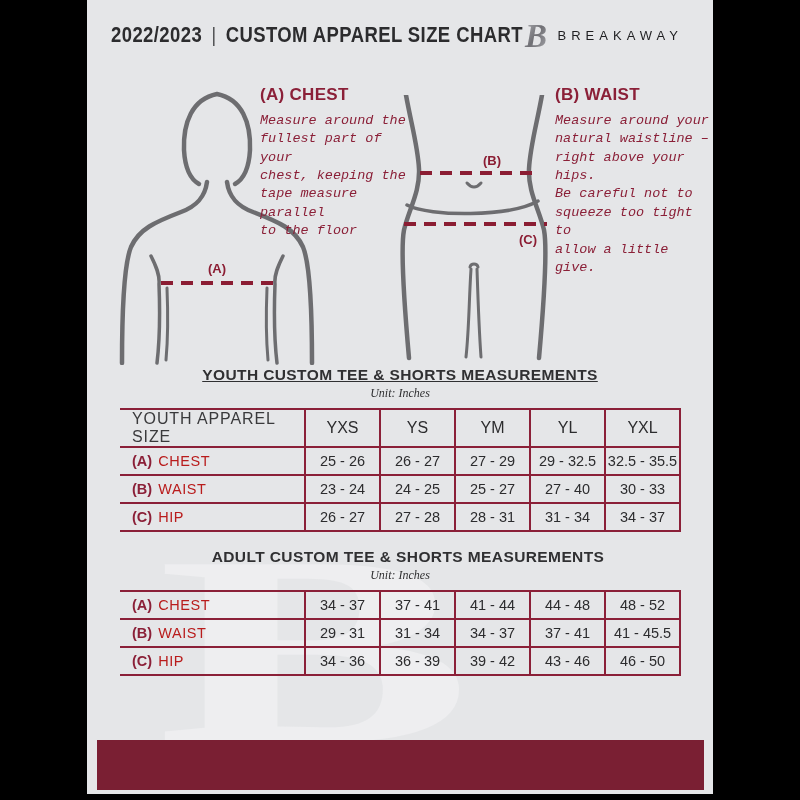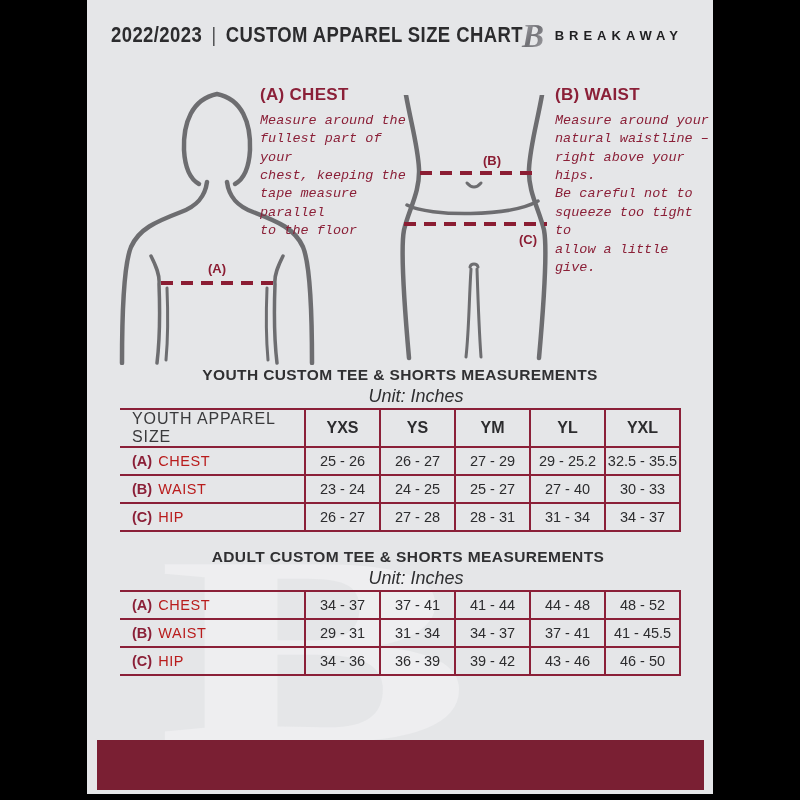--- a/index.html
+++ b/index.html
@@ -18,57 +18,57 @@
   .stage{position:relative;width:800px;height:582px;background:var(--black);}
   .document{position:absolute;left:87px;top:0;width:626px;height:794px;
     background:var(--docbg);overflow:hidden;}
 
   
   .title-group{position:absolute;left:24px;top:22px;display:flex;align-items:center;
     gap:11px;color:var(--dark);font-weight:bold;font-size:22px;letter-spacing:.5px;
     transform:scaleX(.84);transform-origin:left center;white-space:nowrap;}
   .title-sep{font-weight:normal;color:#4a4a4c;font-size:21px;}
   .brand-group{position:absolute;right:30px;top:16px;display:flex;align-items:center;gap:9px;}
-  .brand-name{font-size:13px;font-weight:bold;letter-spacing:5px;color:#1f1f21;}
+  .brand-name{font-size:13px;font-weight:normal;letter-spacing:5px;color:#1f1f21;}
 
   
   .guide{position:absolute;color:var(--accent);}
   .guide-heading{font-weight:bold;font-size:17px;letter-spacing:.3px;}
   .guide-body{margin-top:7px;font-size:13.5px;font-style:italic;line-height:1.36;
     white-space:pre-line;font-family:Liberation Mono, monospace;}
   .guide-a{left:173px;top:85px;width:152px;}
   .guide-b{left:468px;top:85px;width:158px;}
   .guide-c{left:468px;top:220px;width:160px;}
   .fig-chest{position:absolute;left:28px;top:80px;}
   .fig-hips{position:absolute;left:303px;top:95px;}
   .marker-text{font-family:"Liberation Sans",sans-serif;font-weight:bold;font-size:13px;fill:var(--dash);}
 
   
   .section-title{position:absolute;left:0;width:100%;text-align:center;font-weight:bold;
     font-size:15.5px;color:#303032;letter-spacing:.4px;}
-  .section-unit{position:absolute;left:16px;width:100%;text-align:center;font-style:italic;
-    font-size:18px;color:#2f2f31;font-family:Liberation Sans, sans-serif;}
-  .yt-title{top:366px;}  .yt-unit{top:386px;}
+  .section-unit{position:absolute;left:0;width:100%;text-align:center;font-style:italic;
+    font-size:12px;color:#2f2f31;font-family:Liberation Serif, serif;}
+  .yt-title{top:366px;text-decoration:underline;}  .yt-unit{top:386px;}
   .ad-title{top:548px;margin-left:8px;}  .ad-unit{top:568px;}
 
   .size-table{position:absolute;left:33px;width:560px;border-collapse:collapse;
     table-layout:fixed;border-bottom:2px solid var(--accent);}
   .yt-table{top:408px;}
   .ad-table{top:590px;}
   .size-table col.c-label{width:185px;}
   .size-table col.c-size{width:75px;}
   .size-table tr{border-top:2px solid var(--accent);}
   .size-table .v{border-left:2px solid var(--accent);}
   .size-table .v-last{border-right:2px solid var(--accent);}
   .size-table th{height:32px;font-size:16px;}
   .size-table td{height:28px;font-size:14.5px;}
   .lbl-cell{text-align:left;padding-left:12px;color:var(--mid);letter-spacing:.9px;
     font-weight:normal;}
   .size-cell{text-align:center;color:var(--dark);}
-  th.size-cell{font-weight:bold;}
+  th.size-cell{font-weight:normal;}
   .pfx{color:var(--accent);font-weight:bold;margin-right:6px;letter-spacing:0;}
   .row-label{letter-spacing:.6px;color:#b91c1c;}
 
   
   .watermark{position:absolute;left:70px;top:515px;font-family:"Liberation Serif",serif;
     font-weight:bold;font-size:270px;line-height:1;color:#f0f0f2;opacity:.85;
     transform:scaleX(1.75);transform-origin:left top;}
   .footer-bar{position:absolute;left:10px;top:740px;width:607px;height:50px;
     background:var(--bar);}
 </style>
@@ -167,21 +167,21 @@
         <th class="size-cell v">YS</th>
         <th class="size-cell v">YM</th>
         <th class="size-cell v">YL</th>
         <th class="size-cell v v-last">YXL</th>
       </tr>
       <tr>
         <td class="lbl-cell"><span class="pfx">(A)</span><span class="row-label">CHEST</span></td>
         <td class="size-cell v">25 - 26</td>
         <td class="size-cell v">26 - 27</td>
         <td class="size-cell v">27 - 29</td>
-        <td class="size-cell v">29 - 25.2</td>
+        <td class="size-cell v">29 - 32.5</td>
         <td class="size-cell v v-last">32.5 - 35.5</td>
       </tr>
       <tr>
         <td class="lbl-cell"><span class="pfx">(B)</span><span class="row-label">WAIST</span></td>
         <td class="size-cell v">23 - 24</td>
         <td class="size-cell v">24 - 25</td>
         <td class="size-cell v">25 - 27</td>
         <td class="size-cell v">27 - 40</td>
         <td class="size-cell v v-last">30 - 33</td>
       </tr>

